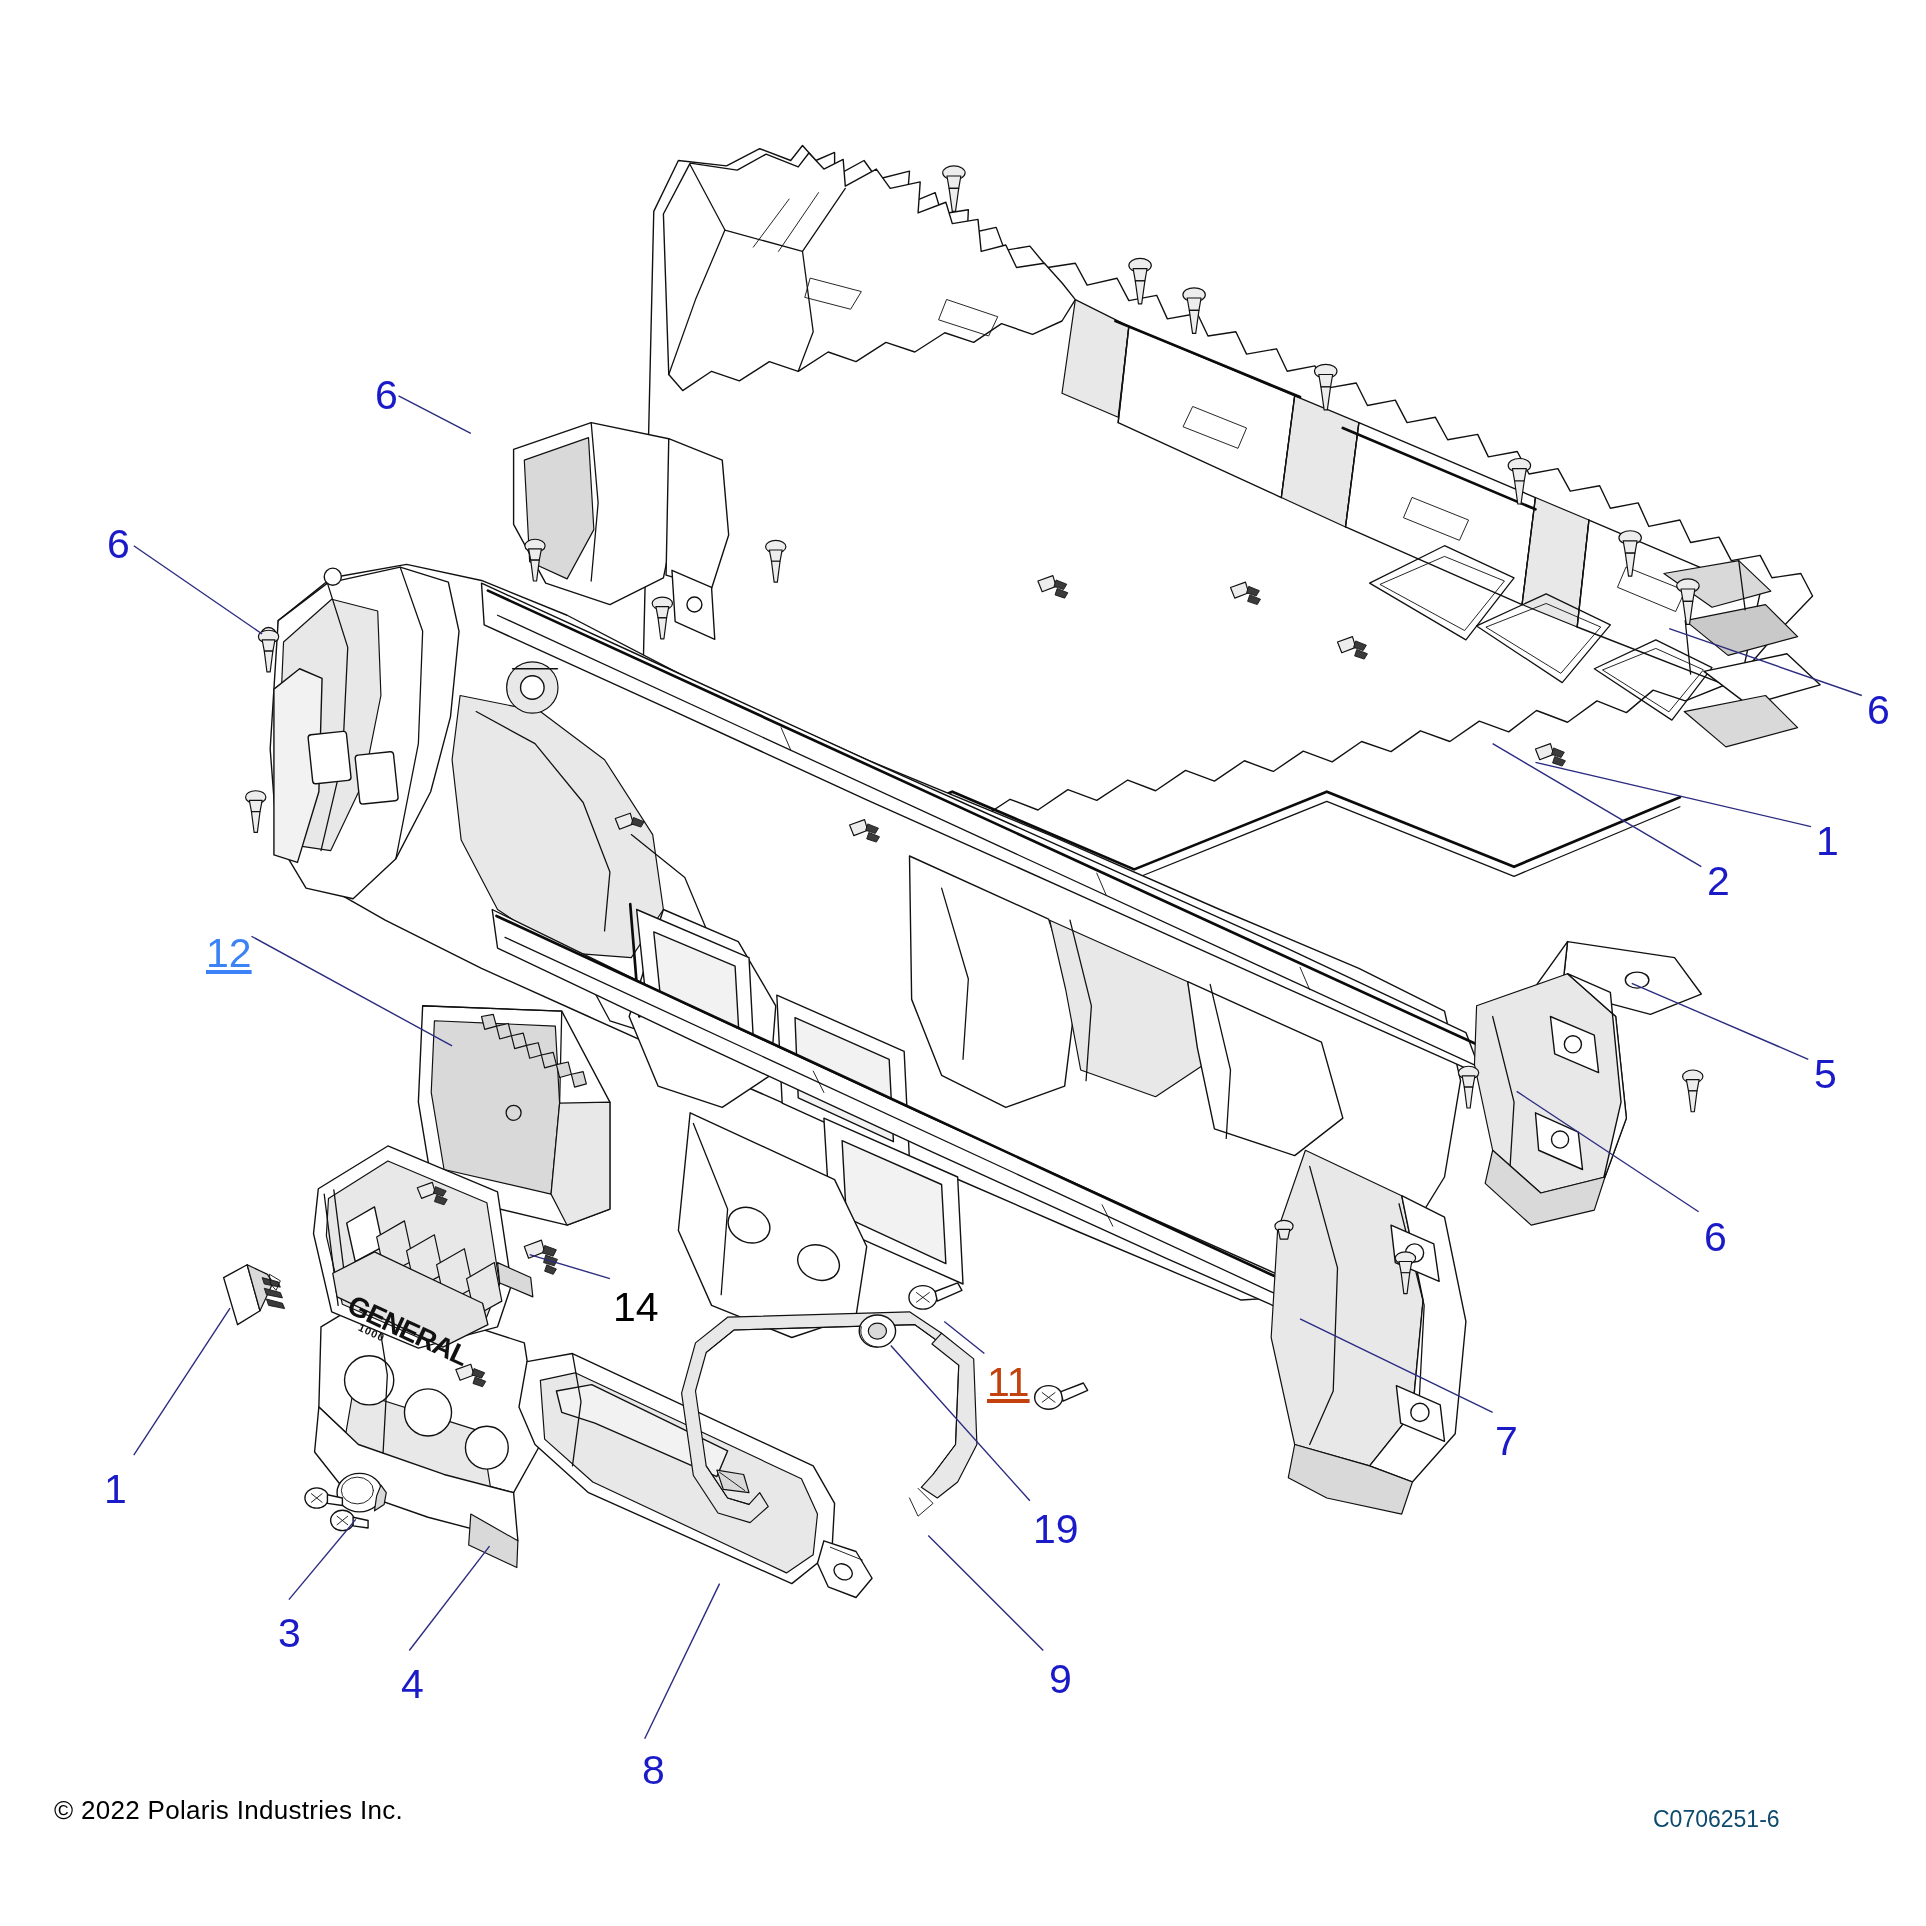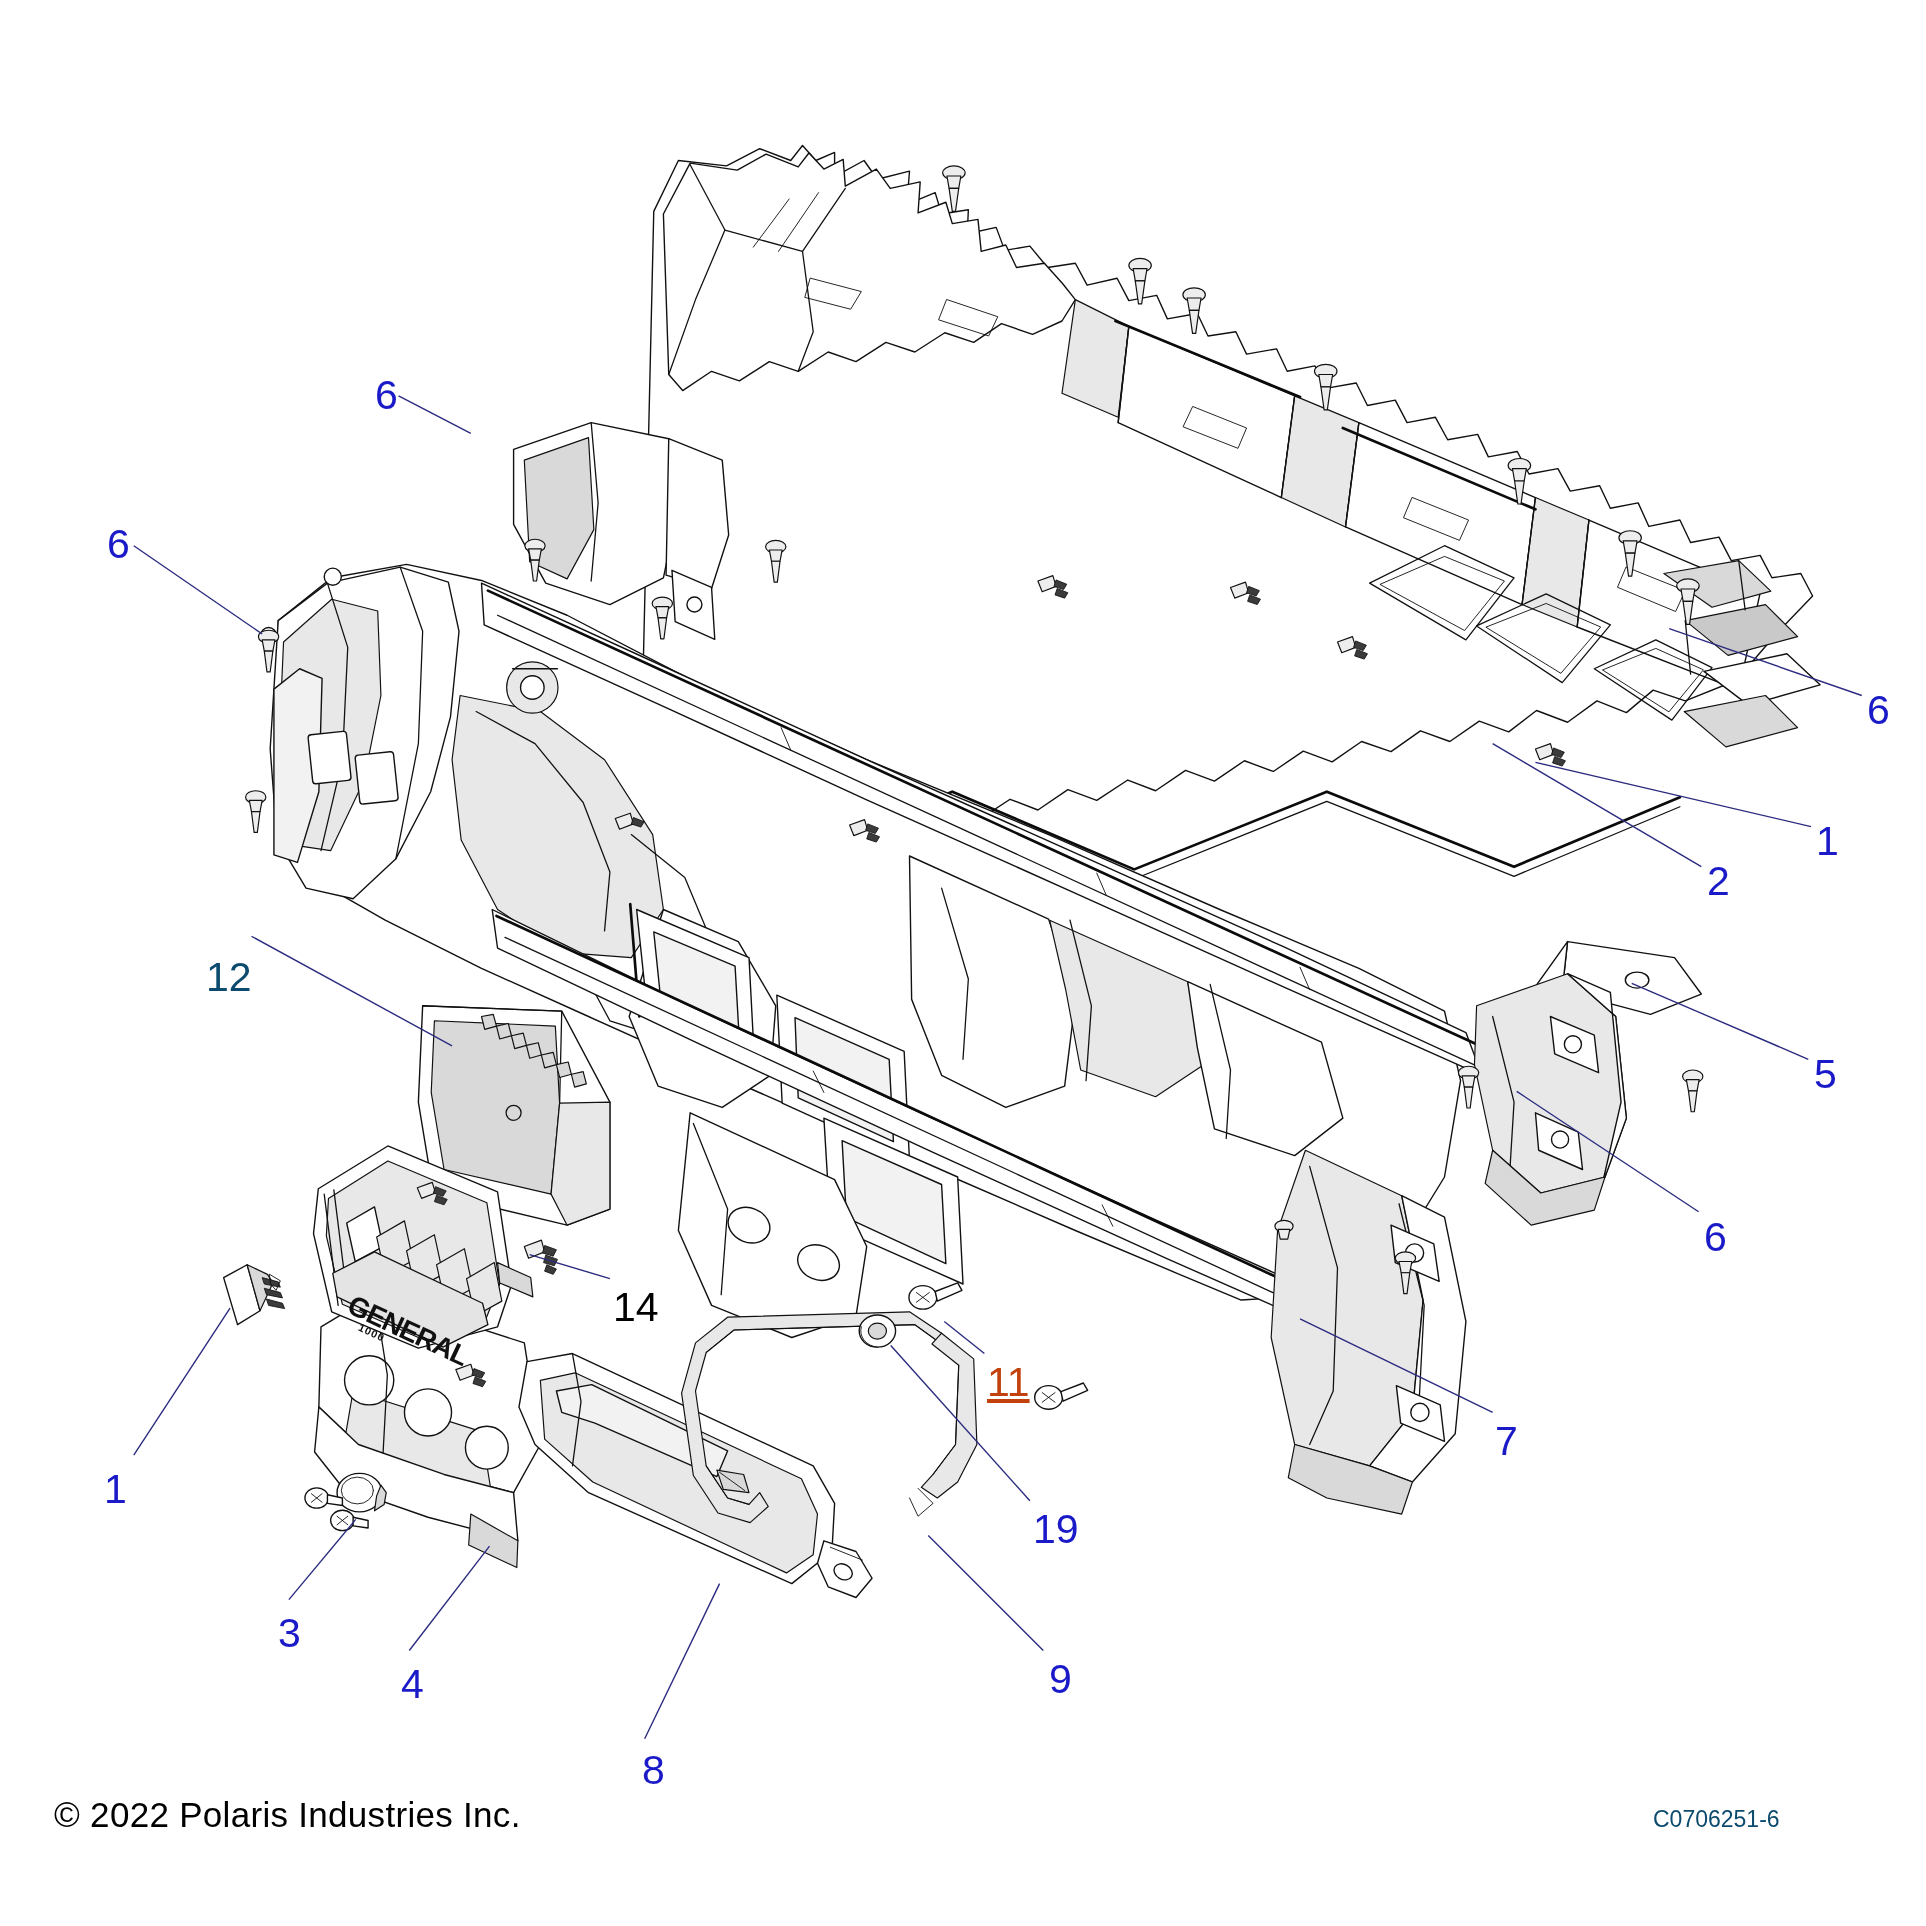--- a/index.html
+++ b/index.html
@@ -1,21 +1,21 @@
 <!DOCTYPE html>
 <html style="font-size:8.6px"><head>
 <meta charset="utf-8">
 <title>Polaris Dash Parts Diagram</title>
 <style>
   html,body{margin:0;padding:0;background:#ffffff;}
   body{width:1926px;height:1926px;overflow:hidden;
        font-family:"Liberation Sans","DejaVu Sans",sans-serif;}
   #sheet{position:relative;width:1926px;height:1926px;background:#fff;}
   #art{position:absolute;inset:0;width:1926px;height:1926px;}
-  .copyright{position:absolute;left:54px;top:1795px;font-size:35px;color:#000;
+  .copyright{position:absolute;left:54px;top:1795px;font-size:26px;color:#000;
              letter-spacing:0.3px;white-space:nowrap;}
   .partno{position:absolute;left:1653px;top:1806px;font-size:23px;color:#0c4a6e;
           white-space:nowrap;}
   .callout{position:absolute;font-size:41px;color:#1a1ac8;font-weight:400;
            line-height:1;white-space:nowrap;}
   .metal{fill:#ffffff;stroke:#111111;stroke-width:2.6;
          stroke-linejoin:round;stroke-linecap:round;}
   .metal2{fill:#f2f2f2;stroke:#111111;stroke-width:2.6;
           stroke-linejoin:round;stroke-linecap:round;}
   .shade{fill:#d9d9d9;stroke:#111111;stroke-width:2.2;stroke-linejoin:round;}
@@ -549,21 +549,21 @@
 
   <div id="callout-layer">
       <div class="callout" style="left: 375px; top: 375px; color: rgb(26, 26, 200);">6</div>
       <div class="callout" style="left: 107px; top: 524px; color: rgb(26, 26, 200);">6</div>
       <div class="callout" style="left: 1867px; top: 690px; color: rgb(26, 26, 200);">6</div>
       <div class="callout" style="left: 1816px; top: 821px; color: rgb(26, 26, 200);">1</div>
       <div class="callout" style="left: 1707px; top: 861px; color: rgb(26, 26, 200);">2</div>
       <div class="callout" style="left: 1814px; top: 1054px; color: rgb(26, 26, 200);">5</div>
       <div class="callout" style="left: 1704px; top: 1217px; color: rgb(26, 26, 200);">6</div>
       <div class="callout" style="left: 1495px; top: 1421px; color: rgb(26, 26, 200);">7</div>
-      <div class="callout" style="left: 206px; top: 957px; color: #0c4a6e;">12</div>
+      <div class="callout" style="left: 206px; top: 933px; color: #3b82f6; text-decoration: underline;">12</div>
       <div class="callout" style="left: 104px; top: 1469px; color: rgb(26, 26, 200);">1</div>
       <div class="callout" style="left: 613px; top: 1287px; color: #000000;">14</div>
       <div class="callout" style="left: 278px; top: 1613px; color: rgb(26, 26, 200);">3</div>
       <div class="callout" style="left: 401px; top: 1664px; color: rgb(26, 26, 200);">4</div>
       <div class="callout" style="left: 642px; top: 1750px; color: rgb(26, 26, 200);">8</div>
       <div class="callout" style="left: 1049px; top: 1659px; color: rgb(26, 26, 200);">9</div>
       <div class="callout" style="left: 1033px; top: 1509px; color: rgb(26, 26, 200);">19</div>
       <div class="callout" style="left: 987px; top: 1362px; color: #c2410c; text-decoration: underline;">11</div>
     </div>
 

